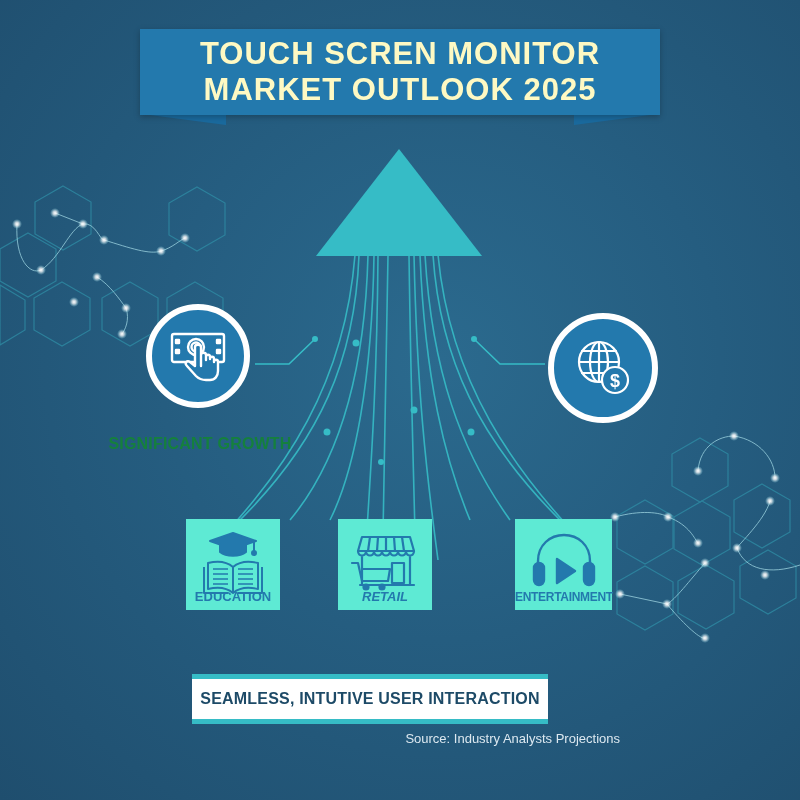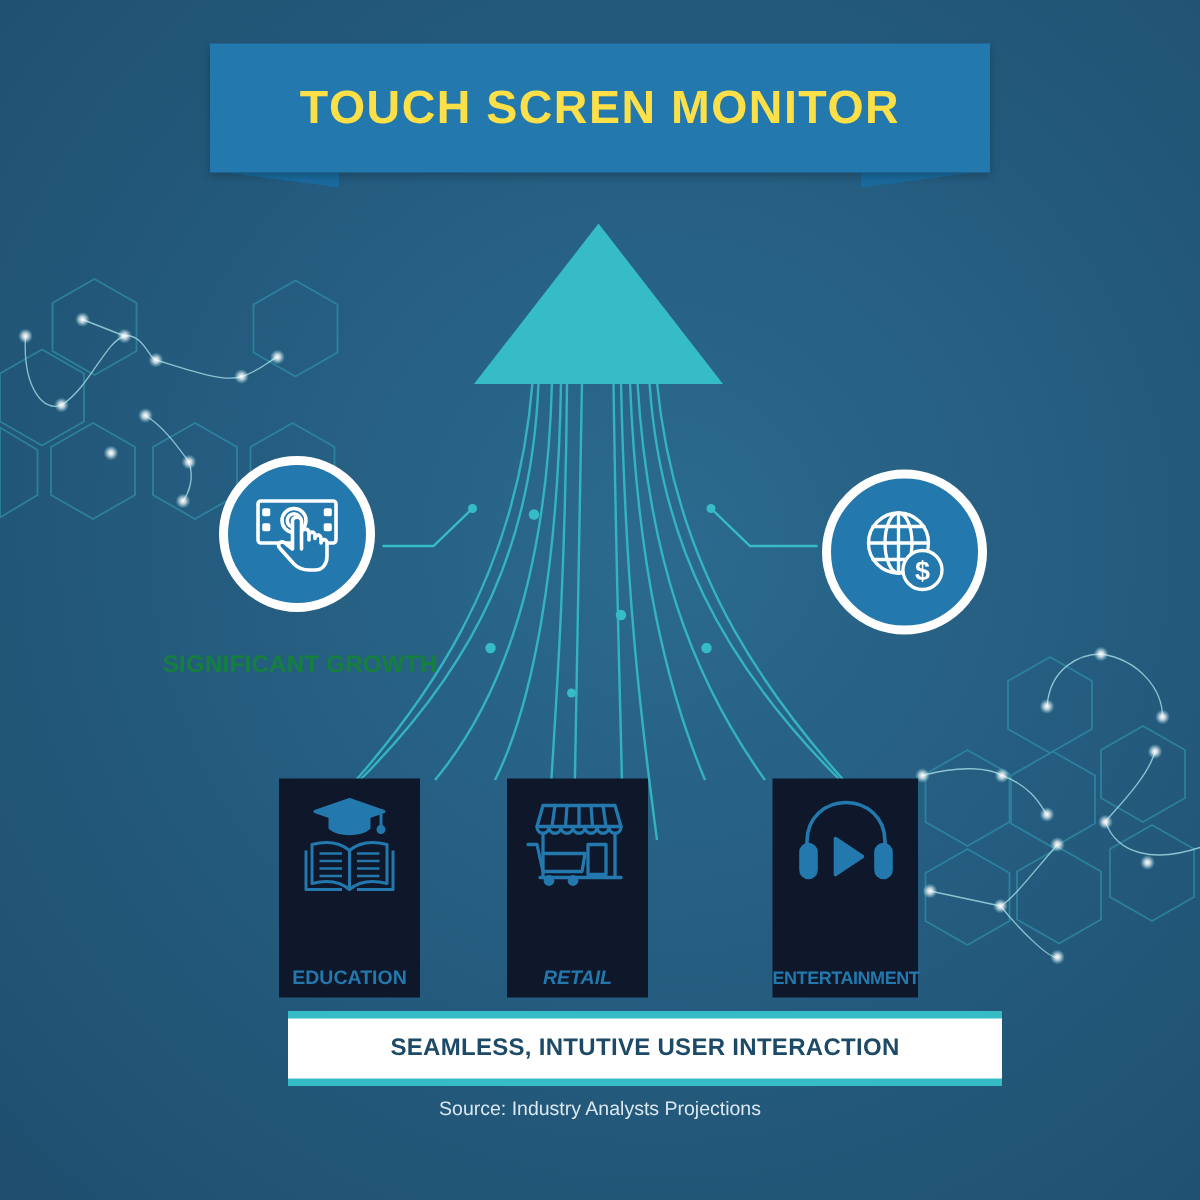--- a/index.html
+++ b/index.html
@@ -9,21 +9,21 @@
     font-family: "Liberation Sans", "DejaVu Sans", sans-serif;
   }
   .bg-svg { position:absolute; left:0; top:0; width:800px; height:800px; }
   .title-banner {
     position:absolute; left:140px; top:29px; width:520px; height:86px;
     background:#2379ad;
     box-shadow: 0 2px 6px rgba(0,0,0,0.25);
     display:flex; flex-direction:column; align-items:center; justify-content:center;
   }
   .title-line {
-    color:#fde047; font-weight:bold; font-size:31px; line-height:36px;
+    color:#fef9c3; font-weight:bold; font-size:31px; line-height:36px;
     letter-spacing:1px; text-align:center; font-family:"Liberation Sans", sans-serif;
   }
   .ribbon-tail { position:absolute; top:115px; height:10px; background:#1a6a9e; }
   .ribbon-left { left:150px; width:76px; clip-path: polygon(0 0,100% 0,100% 100%); }
   .ribbon-right { left:574px; width:76px; clip-path: polygon(0 0,100% 0,0 100%); }
 
   .circle {
     position:absolute; width:98px; height:98px; border-radius:50%;
     background:#2379ad; border:6px solid #ffffff; box-sizing:border-box;
     display:flex; align-items:center; justify-content:center;
@@ -32,44 +32,44 @@
   .circle-right { left:548px; top:313px; width:110px; height:110px; }
 
   .caption {
     position:absolute; color:#15803d; font-weight:bold; font-size:16px; line-height:22px;
     text-align:center; letter-spacing:0.2px;
   }
   .caption-left { left:100px; top:433px; width:200px; }
   .caption-right { left:530px; top:433px; width:130px; }
 
   .card {
-    position:absolute; top:519px; width:94px; height:146px; background:#0f172a;
+    position:absolute; top:519px; width:94px; height:91px; background:#5eead4;
     display:flex; flex-direction:column; align-items:center; box-sizing:border-box;
   }
   .card-edu { left:186px; }
   .card-retail { left:338px;font-style:italic; }
   .card-ent { left:515px; width:97px; }
   .card-icon { margin-top:8px; width:70px; height:70px; }
   .card-label {
     position:absolute; bottom:6px; left:0; right:0; text-align:center;
     color:#2379ad; font-weight:bold; font-size:13px; letter-spacing:0px;
   }
   .card-ent .card-label { font-size:12px; letter-spacing:-0.3px; }
 
   .bottom-banner {
-    position:absolute; left:192px; top:674px; width:476px; height:50px;
+    position:absolute; left:192px; top:674px; width:356px; height:50px;
     background:#ffffff; box-sizing:border-box;
     border-top:5px solid #36bcc6; border-bottom:5px solid #36bcc6;
     display:flex; align-items:center; justify-content:center;
   }
   .bottom-banner span {
     color:#1d4a67; font-weight:bold; font-size:16px; letter-spacing:0.2px;
   }
   .source {
-    position:absolute; left:180px; top:731px; width:440px; text-align:center;
+    position:absolute; left:180px; top:731px; width:440px; text-align:right;
     color:#dce8f0; font-size:13px;
   }
 </style>
 </head>
 <body>
 
 <svg class="bg-svg" viewBox="0 0 800 800">
   <defs>
     <radialGradient id="glow" cx="50%" cy="50%" r="50%">
       <stop offset="0%" stop-color="#ffffff" stop-opacity="1"></stop>
@@ -170,20 +170,21 @@
     <circle cx="474" cy="339" r="3"></circle>
   </g>
 
   <polygon points="399,149 482,256 316,256" fill="#36bcc6"></polygon>
 </svg>
 
 <div class="ribbon-tail ribbon-left"></div>
 <div class="ribbon-tail ribbon-right"></div>
 <div class="title-banner">
   <div class="title-line">TOUCH SCREN MONITOR</div>
+  <div class="title-line">MARKET OUTLOOK 2025</div>
 </div>
 
 <div class="circle circle-left">
   <svg width="60" height="60" viewBox="0 0 60 60" fill="none" stroke="#ffffff" stroke-width="2.4" stroke-linecap="round" stroke-linejoin="round">
     <rect x="4" y="8" width="52" height="28" rx="2"></rect>
     <rect x="8" y="14" width="3" height="3" fill="#fff"></rect>
     <rect x="8" y="24" width="3" height="3" fill="#fff"></rect>
     <rect x="49" y="14" width="3" height="3" fill="#fff"></rect>
     <rect x="49" y="24" width="3" height="3" fill="#fff"></rect>
     <circle cx="28" cy="21" r="8"></circle>

